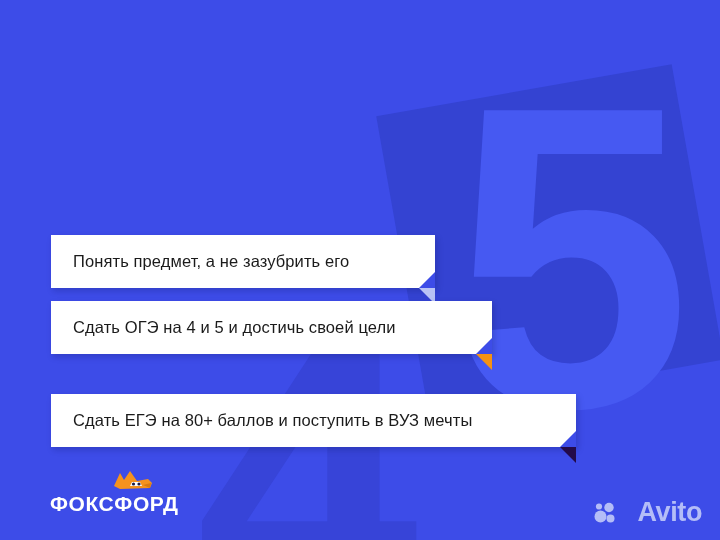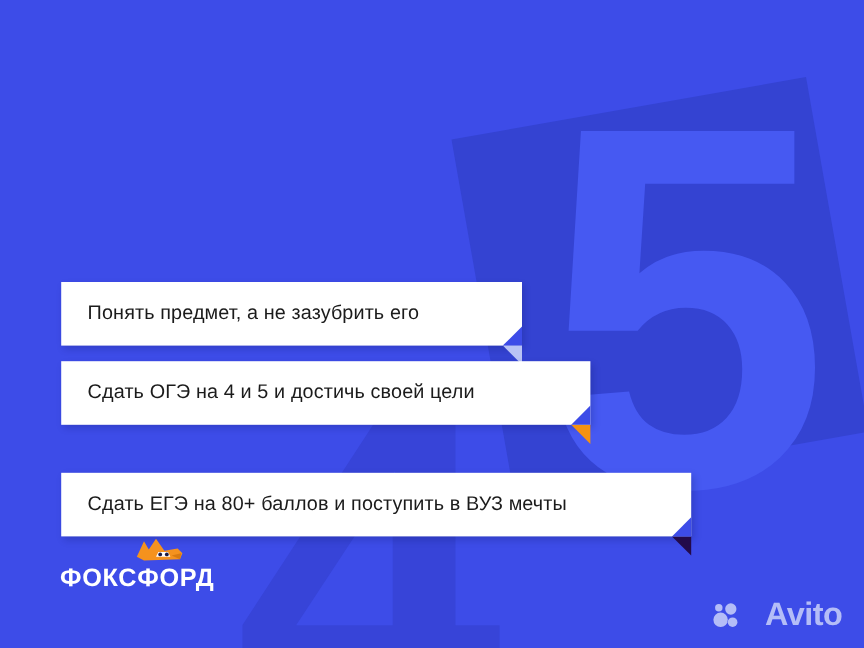--- a/index.html
+++ b/index.html
@@ -127,21 +127,21 @@
     border-bottom: 16px solid #3d4ce8;
   }
   .card-1 { width: 384px; }
   .card-2 { width: 441px; }
   .card-3 { width: 525px; margin-top: 40px; }
 
   
   .logo {
     position: absolute;
     left: 50px;
-    top: 448px;
+    top: 470px;
     width: 148px;
     height: 46px;
   }
   .logo-word {
     position: absolute;
     left: 0;
     bottom: 0;
     color: #ffffff;
     font-size: 21px;
     font-weight: 700;

